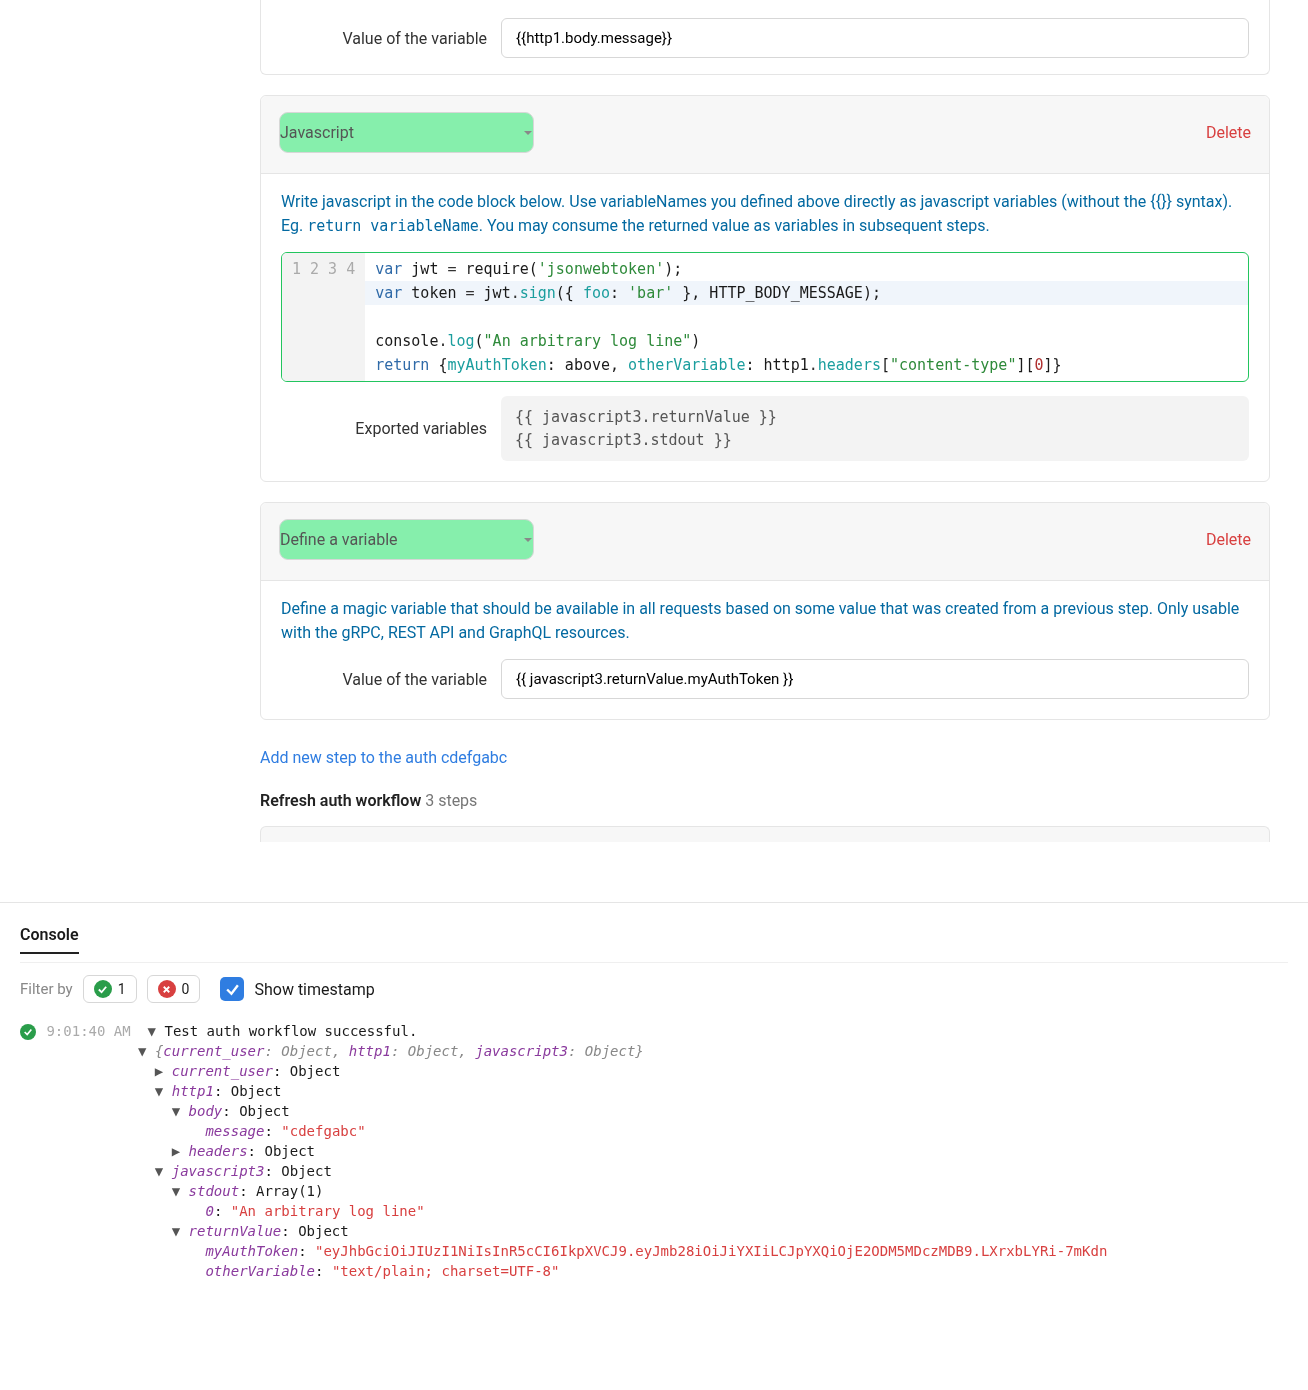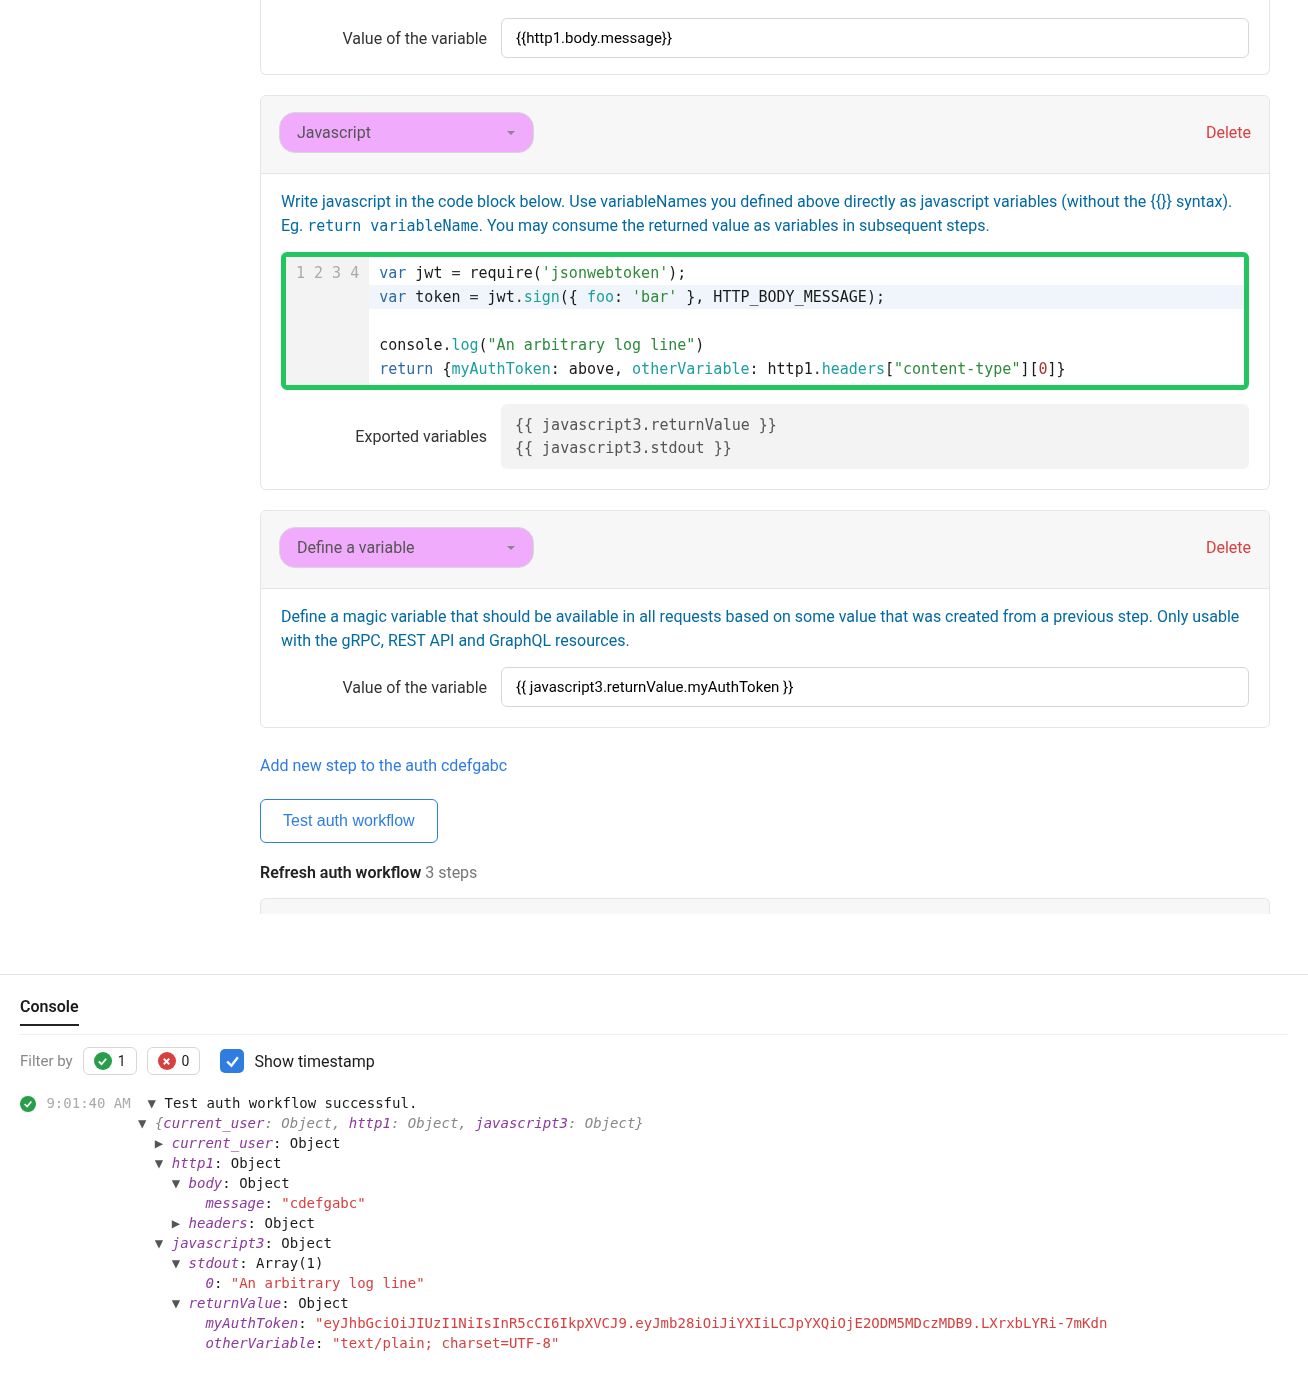--- a/index.html
+++ b/index.html
@@ -27,24 +27,24 @@
   padding: 16px 18px 20px;
   border-bottom: 1px solid #e5e5e5;
   background: #f7f7f7;
   border-radius: 6px 6px 0 0;
 }
 .card-body { padding: 16px 20px 20px; }
 .select-box {
   display: inline-flex;
   align-items: center;
   justify-content: space-between;
-  background: #f0abfc;
+  background: #86efac;
   border: 1px solid #d7d7d7;
-  border-radius: 16px;
-  padding: 10px 17px;
+  border-radius: 9px;
+  padding: 10px 0;
   min-width: 255px;
   cursor: pointer;
   font-size: 16px;
   color: #555;
 }
 .chevron {
   width: 10px; height: 10px;
   fill: #888;
 }
 .delete-link {
@@ -57,21 +57,21 @@
   font-size: 16px;
   line-height: 1.5;
   margin-bottom: 14px;
 }
 .desc-text code {
   font-family: ui-monospace, SFMono-Regular, Menlo, Consolas, monospace;
   font-size: 15px;
 }
 .code-editor {
   display: flex;
-  border: 5px solid #22c55e;
+  border: 1px solid #22c55e;
   border-radius: 6px;
   font-family: ui-monospace, SFMono-Regular, Menlo, Consolas, monospace;
   font-size: 15px;
   overflow: hidden;
 }
 .gutter {
   background: #f3f3f3;
   color: #aaa;
   text-align: right;
   padding: 4px 10px;
@@ -292,21 +292,20 @@
       <p class="desc-text">Define a magic variable that should be available in all requests based on some value that was created from a previous step. Only usable with the gRPC, REST API and GraphQL resources.</p>
       <div class="form-row">
         <div class="form-label">Value of the variable</div>
         <input class="form-input" value="{{ javascript3.returnValue.myAuthToken }}" style="">
       </div>
     </div>
   </div>
 
   <a class="add-step-link">Add new step to the auth cdefgabc</a><br>
 
-  <button class="test-btn">Test auth workflow</button>
 
   <div class="refresh-line">
     <strong>Refresh auth workflow</strong> <span class="steps">3 steps</span>
   </div>
 
   <div class="partial-bottom"></div>
 </div>
 
 <div class="console-panel">
   <div class="console-panel-inner">

